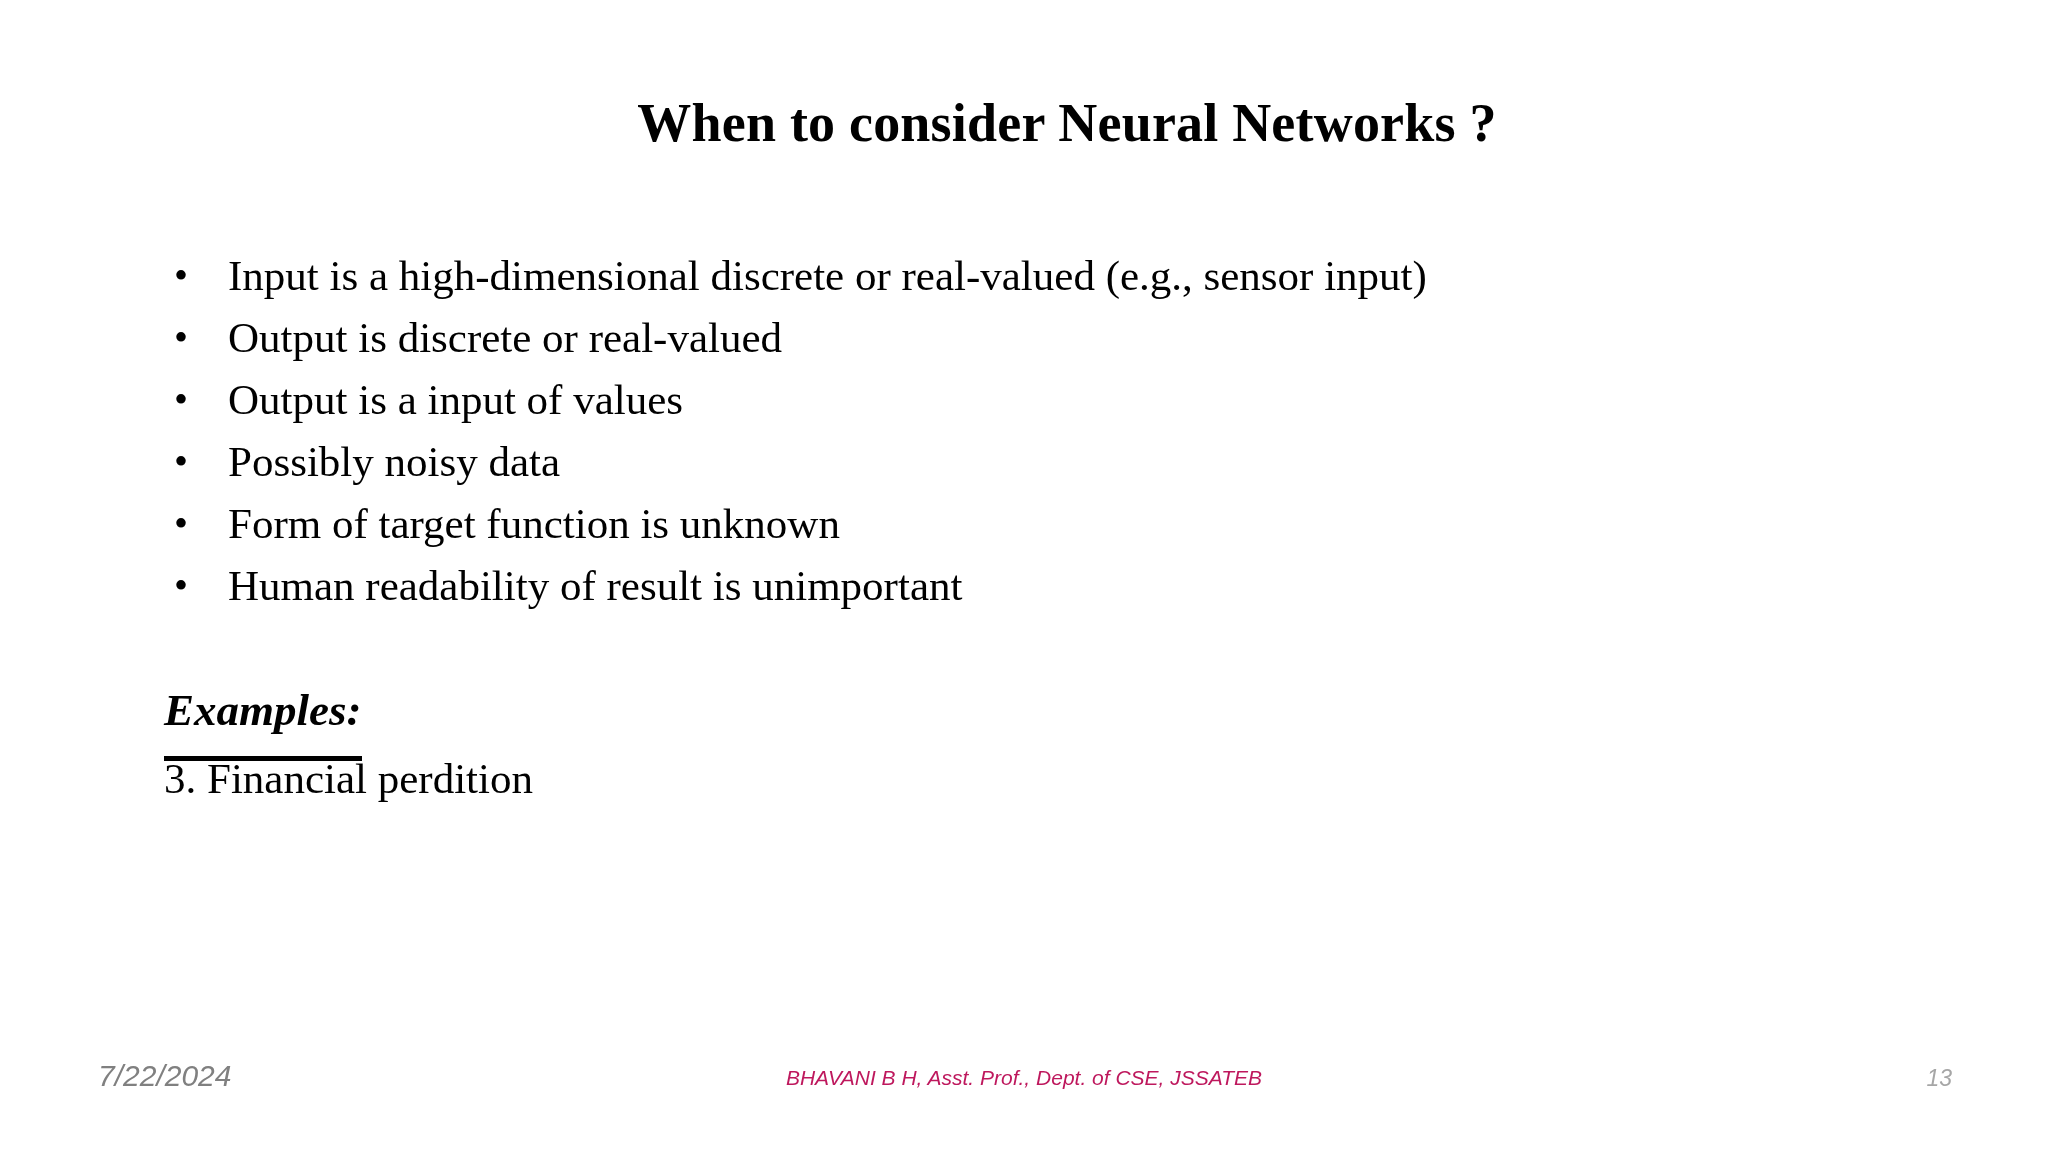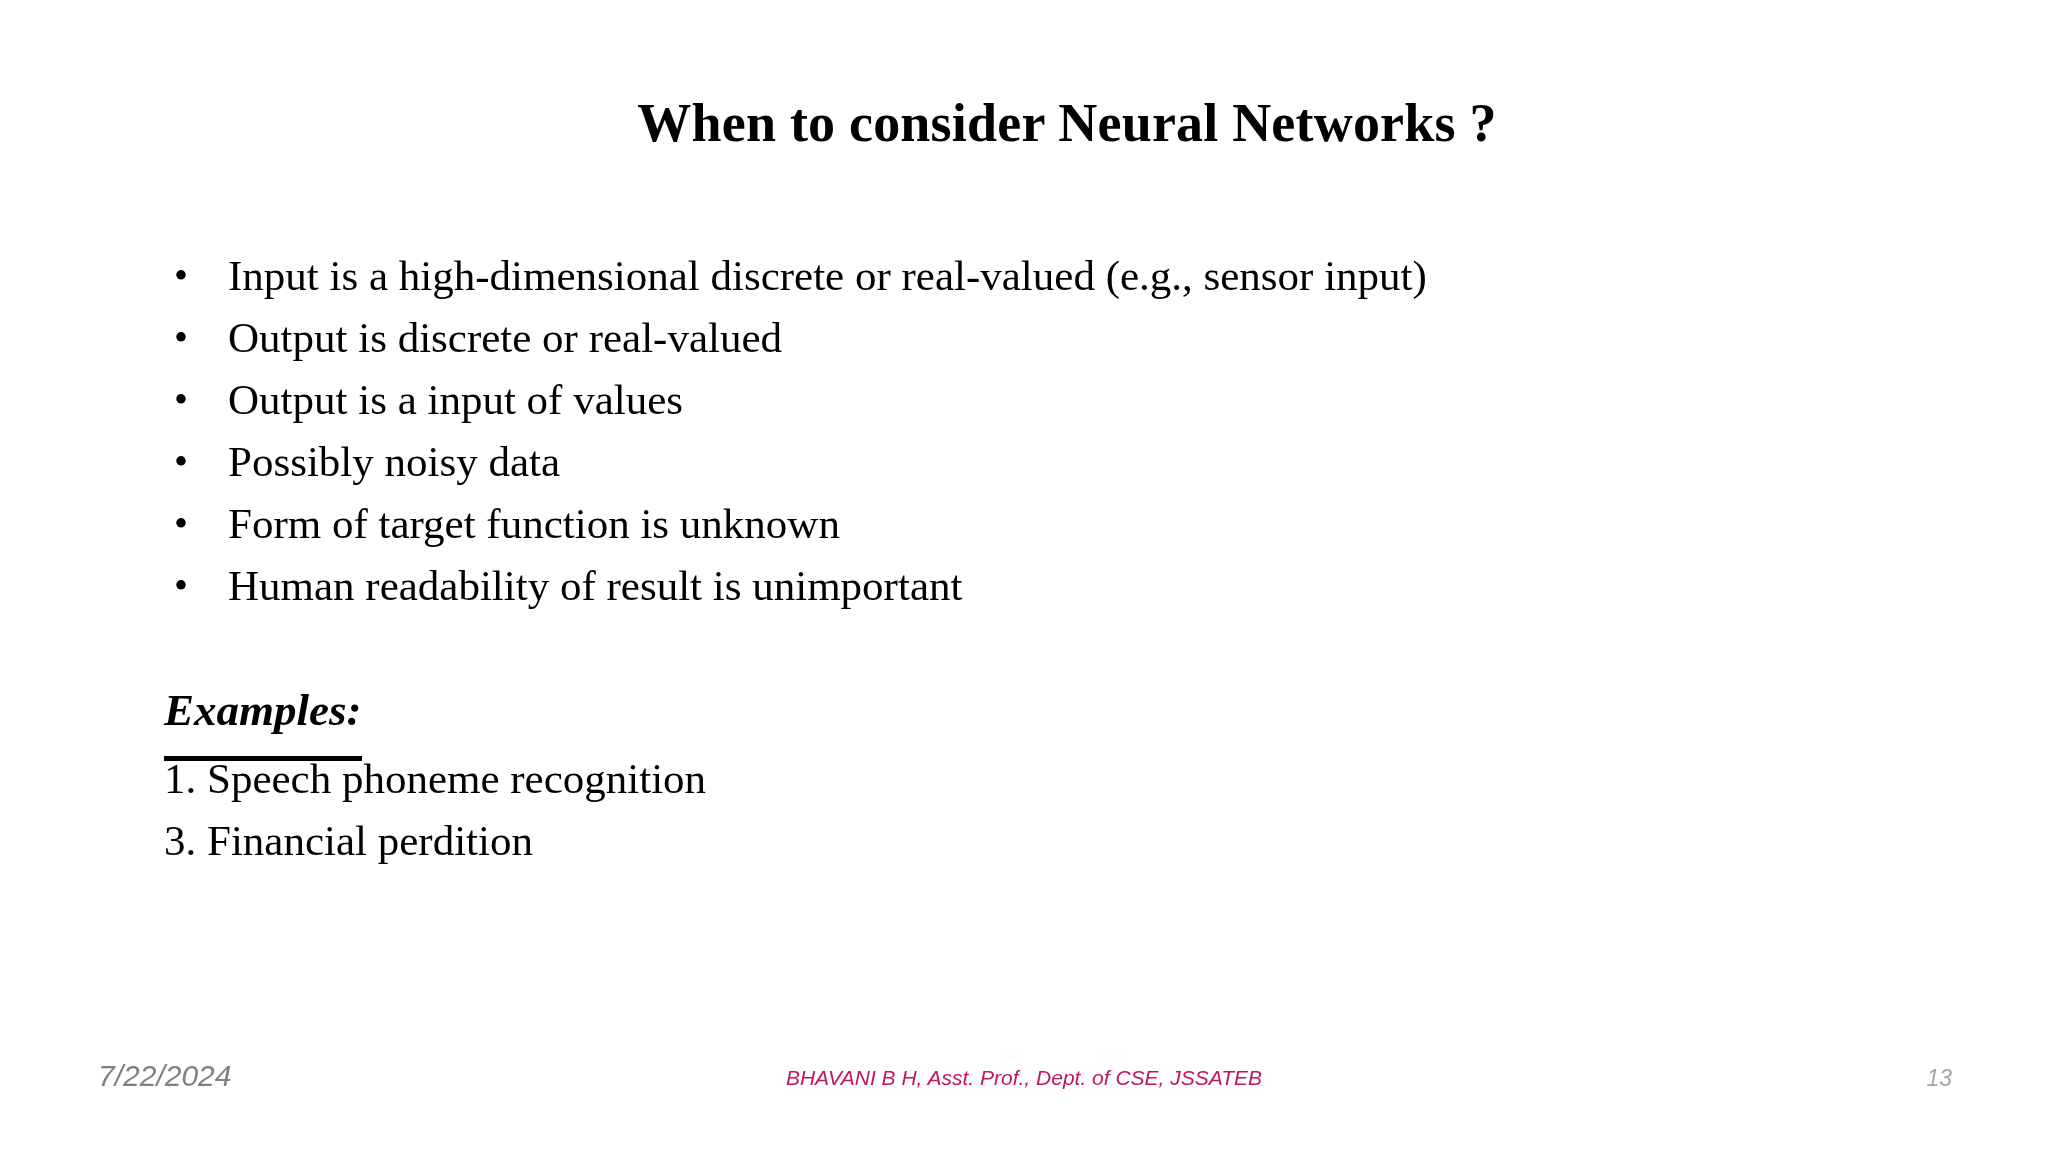--- a/index.html
+++ b/index.html
@@ -187,21 +187,20 @@
         <span>Human readability of result is unimportant</span>
       </li>
 
     </ul>
   </div>
 
   <div id="examples-heading">Examples:</div>
 
   <div id="examples-list">
     <ol>
-      <li>1. Speech phoneme recognition</li>
       <li>3. Financial perdition</li>
     </ol>
   </div>
 
   <div id="footer">
     <div id="footer-date">7/22/2024</div>
     <div id="footer-attribution">BHAVANI B H, Asst. Prof., Dept. of CSE, JSSATEB</div>
     <div id="footer-pagenum">13</div>
   </div>
 

